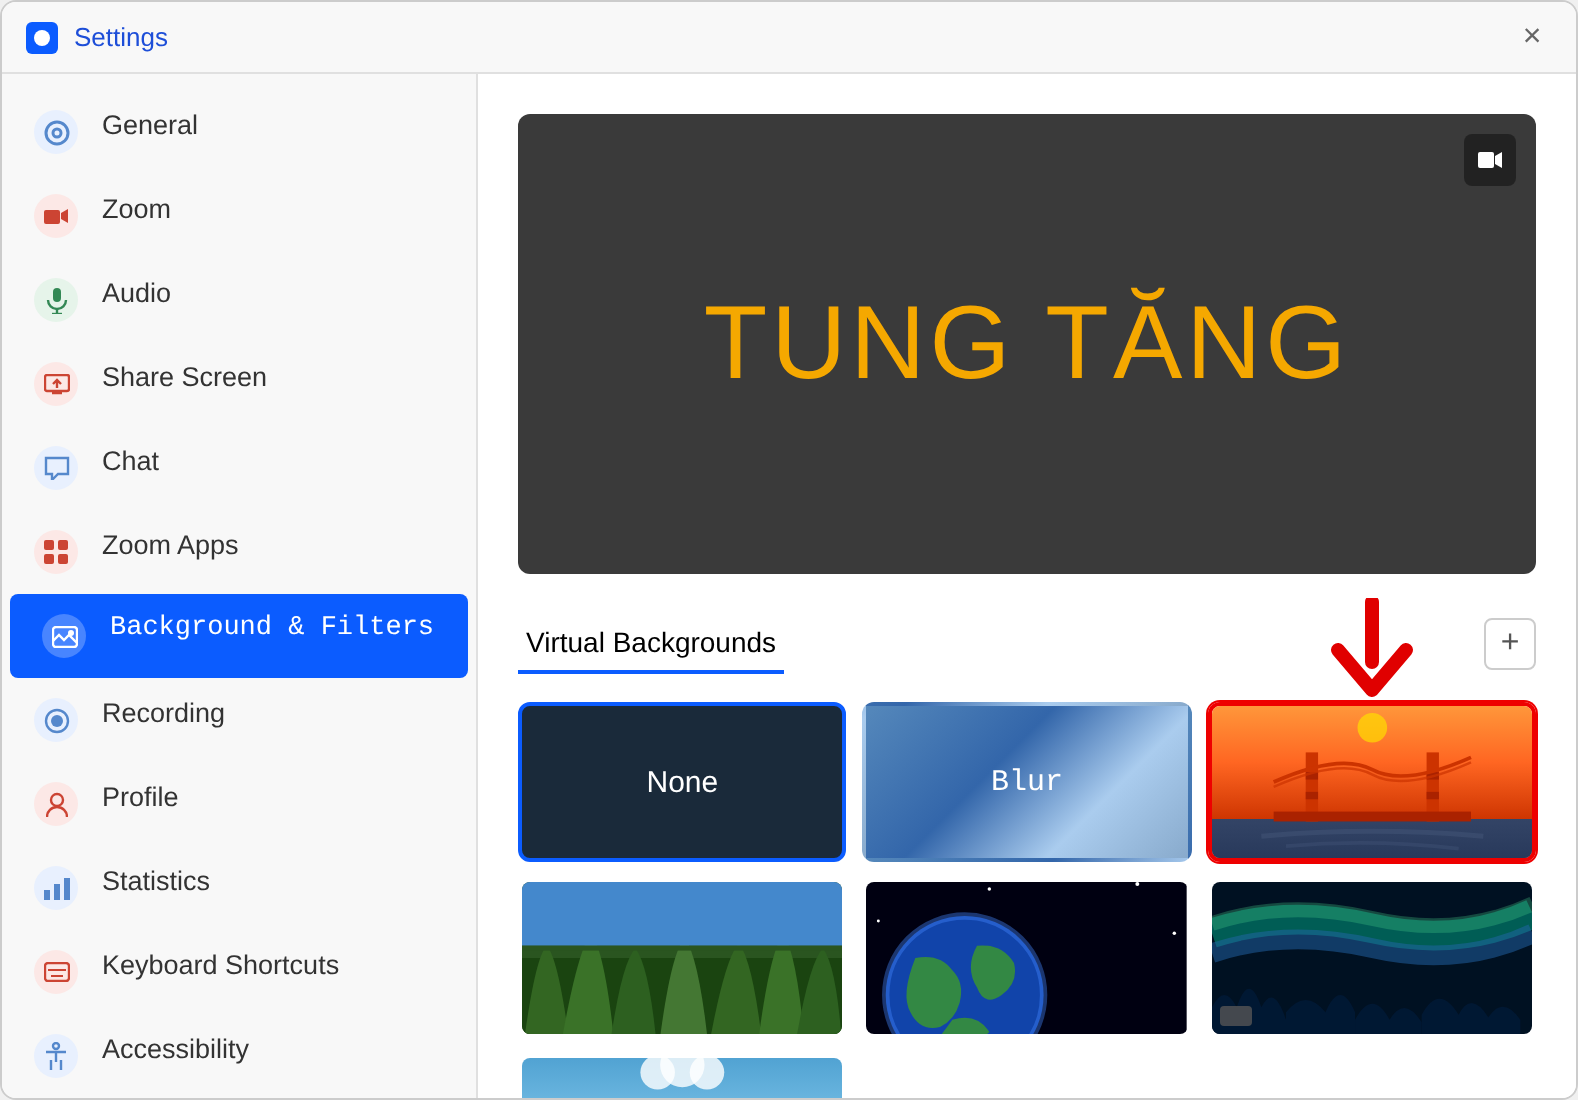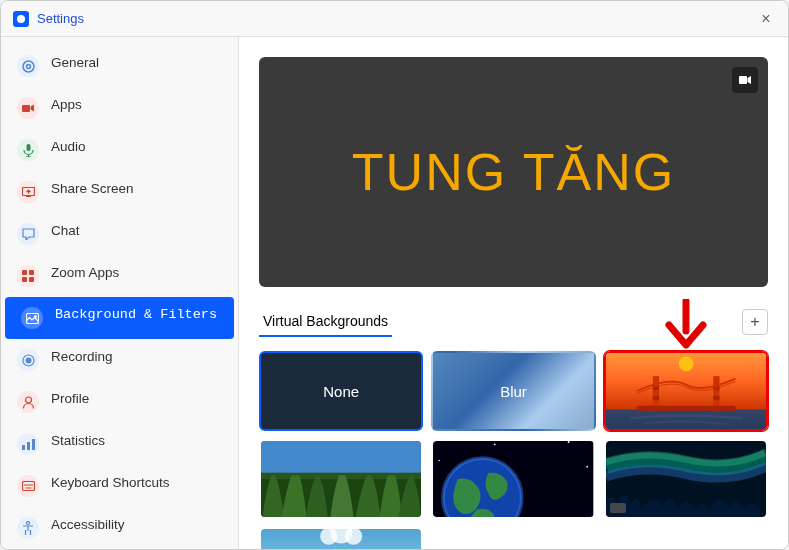--- a/index.html
+++ b/index.html
@@ -35,21 +35,21 @@
     .tab { padding: 6px 4px; font-size: 14px; cursor: pointer; color: #555; border-bottom: 2px solid transparent; margin-right: 16px; }
     .tab.active { color: #000000; border-bottom: 2px solid #0b5cff; font-weight: 500; }
     .add-btn { width: 26px; height: 26px; border: 1px solid #ccc; border-radius: 4px; display: flex; align-items: center; justify-content: center; cursor: pointer; color: #555; font-size: 16px; }
     
     .backgrounds-grid { display: grid; grid-template-columns: repeat(3, 1fr); gap: 8px; }
     .bg-item { height: 80px; border-radius: 6px; overflow: hidden; cursor: pointer; position: relative; border: 2px solid transparent; }
     .bg-item.selected-highlight { border: 2px solid #e00; box-shadow: 0 0 0 1px #e00; }
     .bg-item.selected-blue { border: 2px solid #0b5cff; }
     
     .bg-none { background: #1a2a3a; display: flex; align-items: center; justify-content: center; color: white; font-size: 15px; font-weight: 500; }
-    .bg-blur { background: linear-gradient(135deg, #5588bb 0%, #3366aa 40%, #aaccee 70%, #88aacc 100%); display: flex; align-items: center; justify-content: center; color: white; font-size: 15px; font-weight: 500; }
+    .bg-blur { background: linear-gradient(135deg, #5588bb 0%, #3366aa 40%, #aaccee 70%, #88aacc 100%); display: flex; align-items: center; justify-content: center; color: white; font-size: 15px; font-weight: 500; font-family: Liberation Mono, monospace; }
     
     .video-icon { position: absolute; bottom: 4px; left: 4px; width: 16px; height: 10px; background: #555; border-radius: 2px; opacity: 0.8; }
     
     
     .icon-circle { width: 22px; height: 22px; border-radius: 50%; display: flex; align-items: center; justify-content: center; }
     .ic-general { background: #e8f0fe; }
     .ic-video { background: #fce8e6; }
     .ic-audio { background: #e6f4ea; }
     .ic-share { background: #fce8e6; }
     .ic-chat { background: #e8f0fe; }
@@ -98,21 +98,21 @@
 
       <div class="nav-item">
         <div class="nav-icon">
           <div class="icon-circle ic-video">
             <svg width="13" height="10" viewBox="0 0 13 10" fill="#cc4433">
                 <rect x="0" y="2" width="8" height="7" rx="1"></rect>
                 <path d="M8.5 3.5L12 1.5v7l-3.5-2V3.5z"></path>
               </svg>
           </div>
         </div>
-        <span class="nav-label">Apps</span>
+        <span class="nav-label">Zoom</span>
       </div>
 
       <div class="nav-item">
         <div class="nav-icon">
           <div class="icon-circle ic-audio">
             <svg width="11" height="13" viewBox="0 0 11 13" fill="#338855">
                 <rect x="3.5" y="0" width="4" height="7" rx="2"></rect>
                 <path d="M1 6c0 2.5 2 4.5 4.5 4.5S10 8.5 10 6" stroke="#338855" stroke-width="1.2" fill="none"></path>
                 <line x1="5.5" y1="10.5" x2="5.5" y2="13" stroke="#338855" stroke-width="1.2"></line>
                 <line x1="3" y1="13" x2="8" y2="13" stroke="#338855" stroke-width="1.2"></line>

